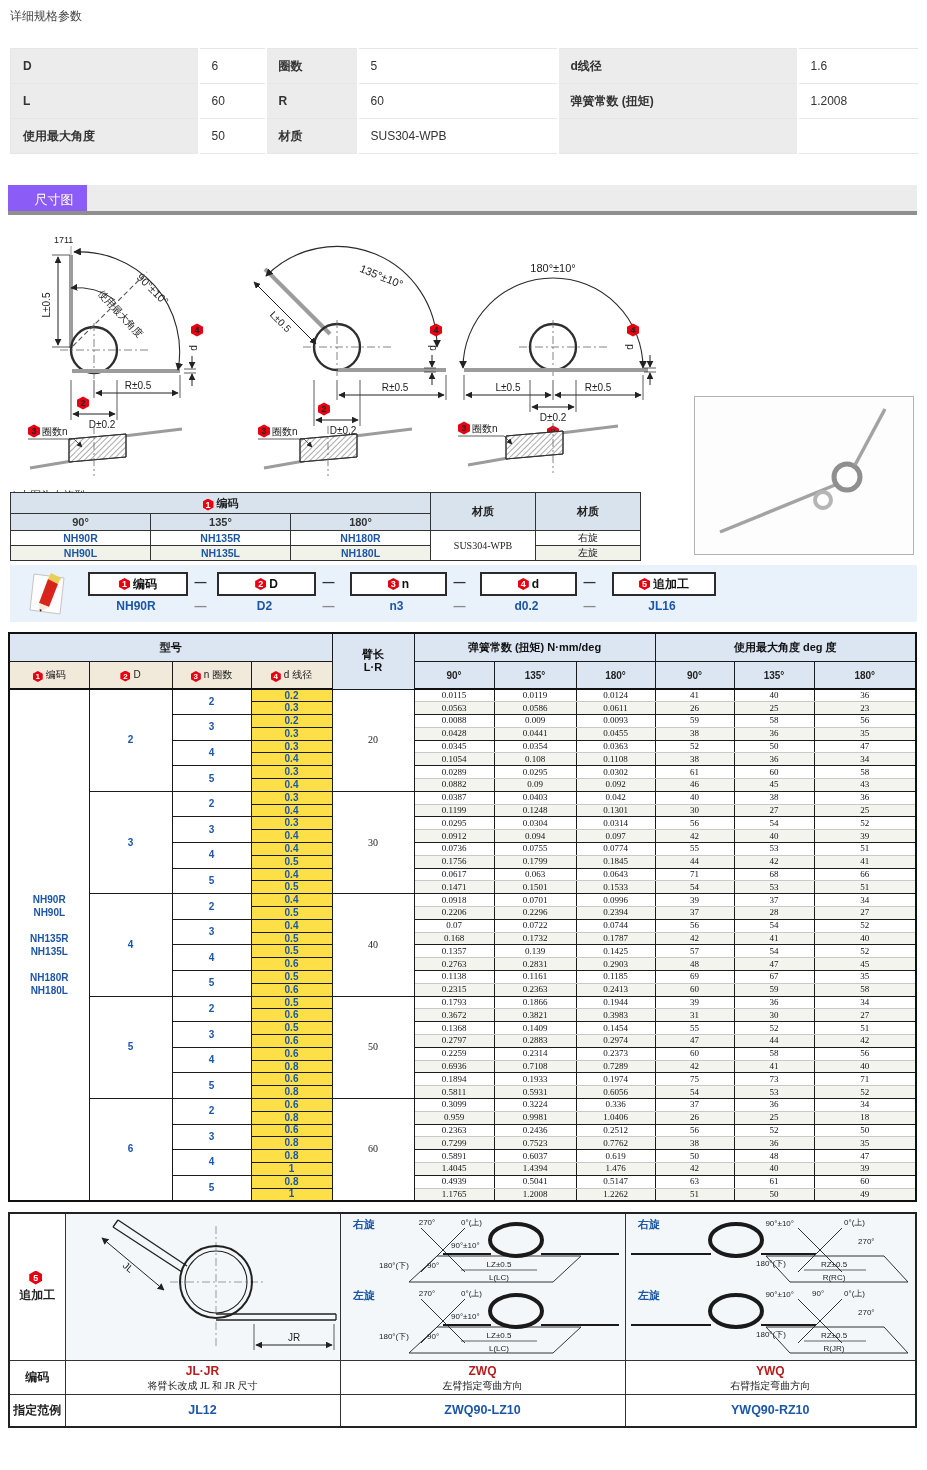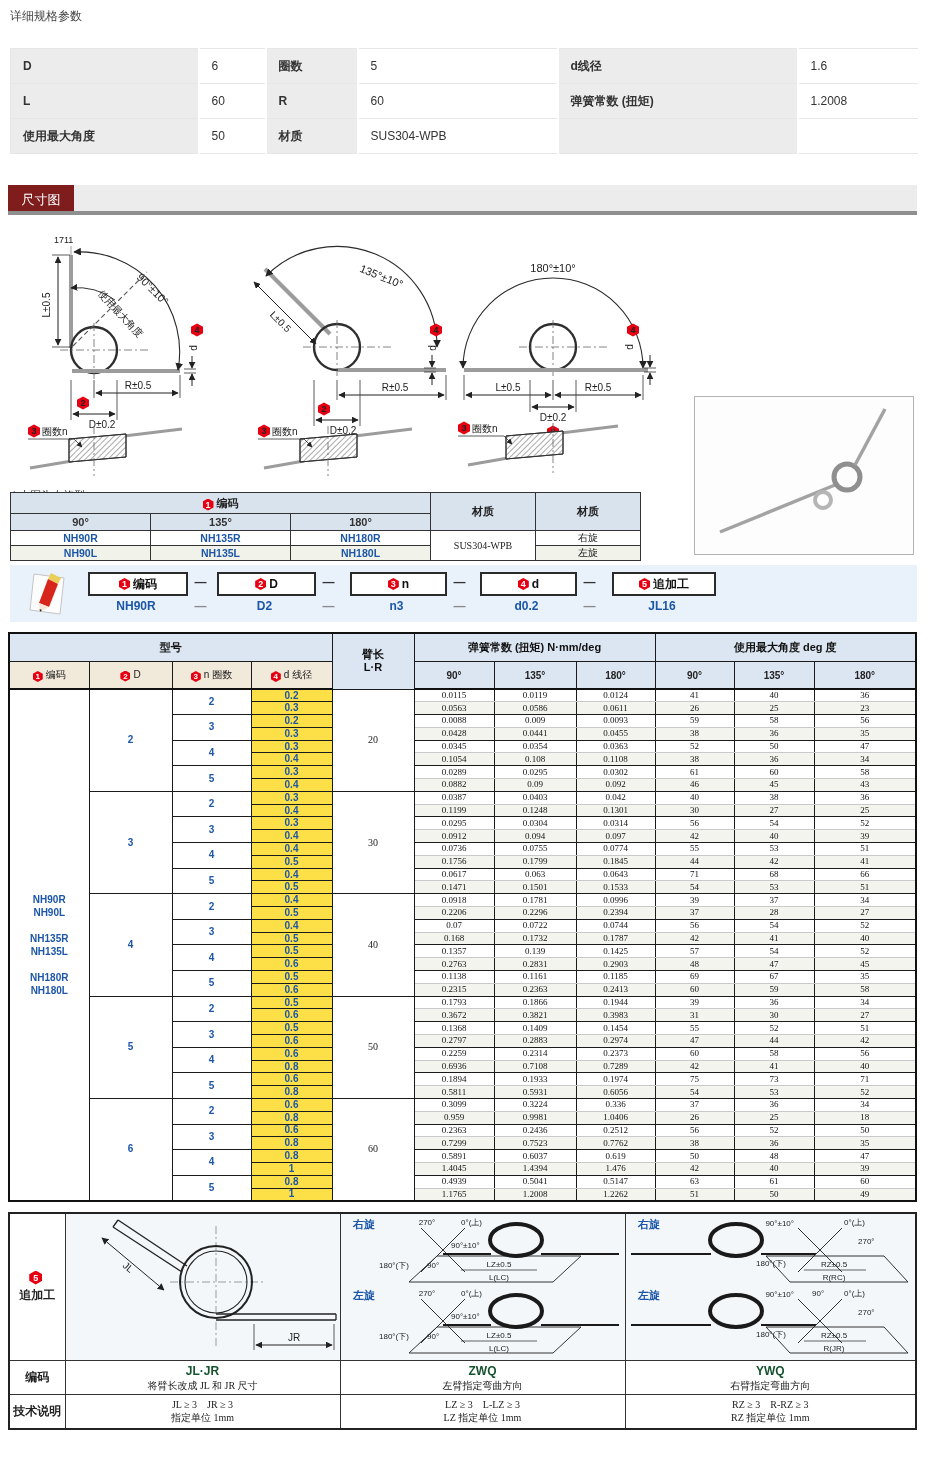--- a/index.html
+++ b/index.html
@@ -11,21 +11,21 @@
   .ptitle{left:10px;top:8px;font-size:12px;color:#444;}
 
   
   .spec{left:10px;top:48px;border-collapse:collapse;table-layout:fixed;width:908px;}
   .spec td{border:1px solid #e6e6e6;border-right:2px solid #fff;font-size:12px;height:34px;padding:0 0 0 12px;vertical-align:middle;}
   .spec td.lab{background:#ececec;font-weight:bold;color:#333;}
   .spec td.val{background:#fff;color:#333;}
 
   
   .tabstrip{left:8px;top:185px;width:909px;height:26px;background:#ececec;}
-  .tab{left:8px;top:185px;width:66px;height:30px;background:#7f1d1d;color:#fff;font-size:13px;display:flex;align-items:center;justify-content:center;}
+  .tab{left:8px;top:185px;width:66px;height:30px;background:#8b5cf6;color:#fff;font-size:13px;display:flex;align-items:center;justify-content:center;padding-left:13px;}
   .tabbar{left:8px;top:211px;width:909px;height:4px;background:#8f8f8f;}
 
   
   svg text{font-family:"Liberation Sans","DejaVu Sans",sans-serif;fill:#222;}
   .note{left:12px;top:472px;font-size:11px;color:#333;margin-top:16px;}
   .photobox{left:694px;top:396px;width:218px;height:157px;border:1px solid #b3b3b3;background:#fdfdfd;}
 
   
   .ctable{left:10px;top:492px;border-collapse:collapse;table-layout:fixed;width:630px;}
   .ctable th,.ctable td{border:1px solid #333;text-align:center;padding:0;overflow:hidden;}
@@ -62,21 +62,21 @@
   .big td.dval,.big td.nval{color:#1c56a8;font-weight:bold;font-size:10px;background:#fff;}
   .big td.armval{font-family:"Liberation Serif","DejaVu Serif",serif;font-size:10px;color:#222;background:#fff;}
   .big td.codecell{vertical-align:middle;background:#fff;}
   .big .cg{margin:13px 0;color:#1c56a8;font-weight:bold;font-size:10px;line-height:13px;}
 
   
   .aw{left:8px;top:1212px;border-collapse:collapse;table-layout:fixed;width:907px;border:2px solid #222;}
   .aw th,.aw td{border:1px solid #333;padding:0;text-align:center;vertical-align:middle;overflow:hidden;}
   .aw th{background:#fff;font-size:12px;color:#222;}
   .aw td.diag{background:#f3f7fa;}
-  .aw .codeline{font-size:12px;font-weight:bold;color:#14532d;line-height:15px;}
+  .aw .codeline{font-size:12px;font-weight:bold;color:#b91c1c;line-height:15px;}
   .aw .descline{font-family:"Liberation Serif","DejaVu Serif",serif;font-size:10px;color:#222;line-height:13px;}
   .aw .exline{font-size:12.5px;font-weight:bold;color:#1c56a8;}
   .aw .techline{font-family:"Liberation Serif","DejaVu Serif",serif;font-size:10px;color:#222;line-height:13px;}
   .awlabel{display:flex;flex-direction:column;align-items:center;gap:2px;font-weight:bold;}
   .bluetxt{fill:#1c56a8;font-weight:bold;}
 </style>
 </head>
 <body>
 
 <div class="page">
@@ -555,21 +555,21 @@
           <td class="num">54</td>
           <td class="num">53</td>
           <td class="num">51</td>
         </tr>
         <tr>
           <td class="dval" rowspan="8">4</td>
           <td class="nval" rowspan="2">2</td>
           <td class="dcol">0.4</td>
           <td class="armval" rowspan="8">40</td>
           <td class="num">0.0918</td>
-          <td class="num">0.1781</td>
+          <td class="num">0.0701</td>
           <td class="num">0.0996</td>
           <td class="num">39</td>
           <td class="num">37</td>
           <td class="num">34</td>
         </tr>
         <tr class="subend alt">
           <td class="dcol">0.5</td>
           <td class="num">0.2206</td>
           <td class="num">0.2296</td>
           <td class="num">0.2394</td>
@@ -912,31 +912,22 @@
           </td>
       <td>
             <div class="codeline">ZWQ</div>
             <div class="descline">左臂指定弯曲方向</div>
           </td>
       <td>
             <div class="codeline">YWQ</div>
             <div class="descline">右臂指定弯曲方向</div>
           </td>
     </tr>
-    <tr style="height:34px">
-      <th>技术说明</th>
-      <td>
-            <div class="techline">JL ≥ 3　JR ≥ 3</div>
-            <div class="techline">指定单位 1mm</div>
-          </td>
-      <td>
-            <div class="techline">LZ ≥ 3　L-LZ ≥ 3</div>
-            <div class="techline">LZ 指定单位 1mm</div>
-          </td>
-      <td>
-            <div class="techline">RZ ≥ 3　R-RZ ≥ 3</div>
-            <div class="techline">RZ 指定单位 1mm</div>
-          </td>
+    <tr style="height:32px">
+      <th>指定范例</th>
+      <td class="exline">JL12</td>
+      <td class="exline">ZWQ90-LZ10</td>
+      <td class="exline">YWQ90-RZ10</td>
     </tr>
   </tbody>
     </table>
 
 </div>
 
 </body></html>

